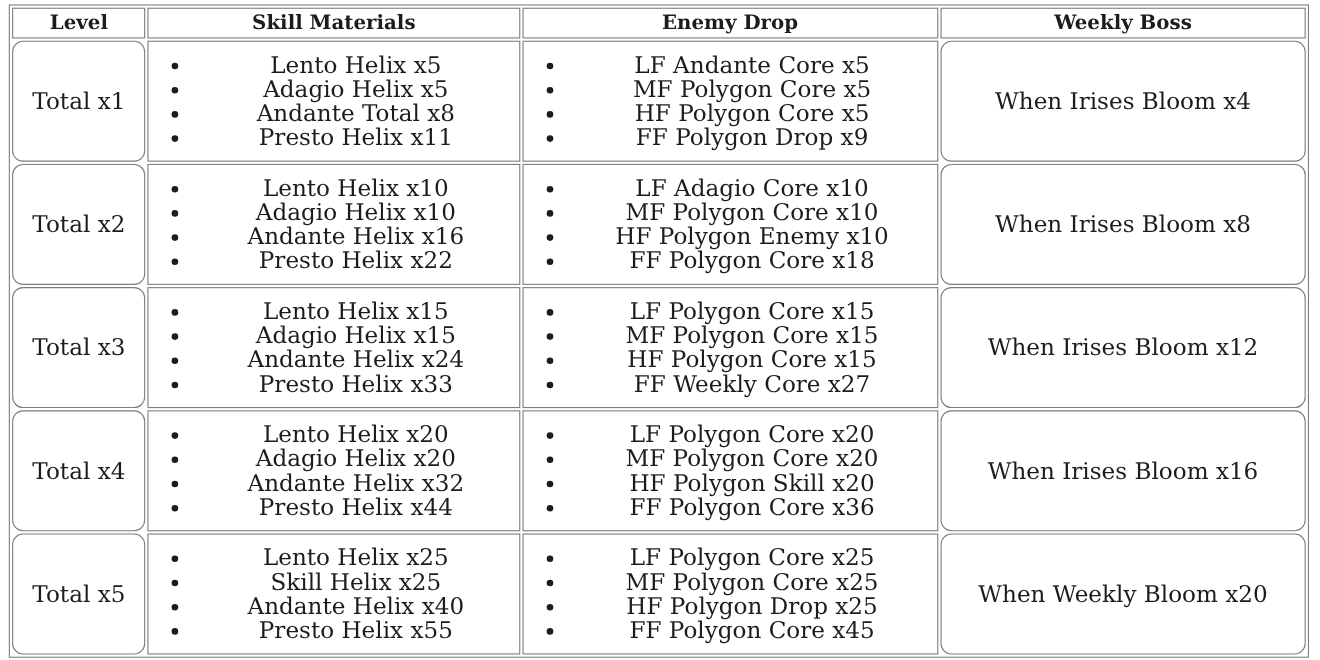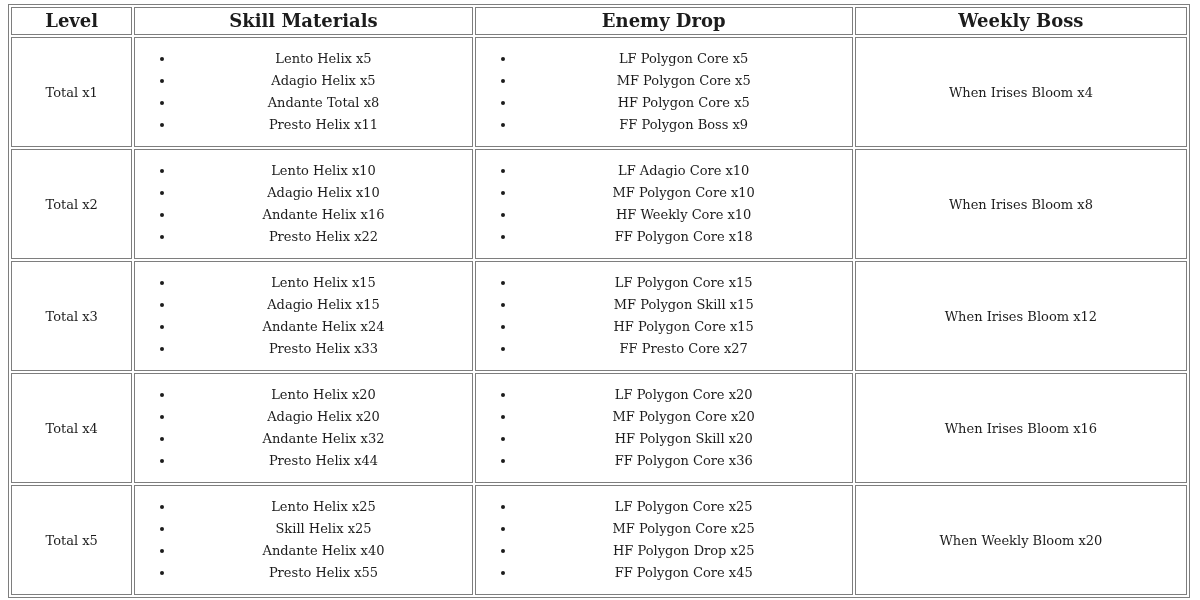--- a/index.html
+++ b/index.html
@@ -37,25 +37,26 @@
     padding: 0;
   }
   th {
     font-size: 18px;
     font-weight: bold;
     height: 26px;
     line-height: 26px;
     white-space: nowrap;
   }
   td {
-    font-size: 13px;
+    font-size: 21px;
     height: 108px;
   }
   td.level-cell, td.boss-cell {
     white-space: nowrap;
+    border-radius: 10px;
   }
   ul.mat-list {
     margin: 0;
     padding: 0 0 0 40px;
     list-style-type: disc;
     text-align: center;
   }
   ul.mat-list li {
     line-height: 22px;
     white-space: nowrap;
@@ -86,64 +87,64 @@
         <td>
           <ul class="mat-list">
             <li>Lento Helix x5</li>
             <li>Adagio Helix x5</li>
             <li>Andante Total x8</li>
             <li>Presto Helix x11</li>
           </ul>
         </td>
         <td>
           <ul class="mat-list">
-            <li>LF Polygon Core x5</li>
+            <li>LF Andante Core x5</li>
             <li>MF Polygon Core x5</li>
             <li>HF Polygon Core x5</li>
-            <li>FF Polygon Boss x9</li>
+            <li>FF Polygon Drop x9</li>
           </ul>
         </td>
         <td class="boss-cell">When Irises Bloom x4</td>
       </tr>
       <tr>
         <td class="level-cell">Total x2</td>
         <td>
           <ul class="mat-list">
             <li>Lento Helix x10</li>
             <li>Adagio Helix x10</li>
             <li>Andante Helix x16</li>
             <li>Presto Helix x22</li>
           </ul>
         </td>
         <td>
           <ul class="mat-list">
             <li>LF Adagio Core x10</li>
             <li>MF Polygon Core x10</li>
-            <li>HF Weekly Core x10</li>
+            <li>HF Polygon Enemy x10</li>
             <li>FF Polygon Core x18</li>
           </ul>
         </td>
         <td class="boss-cell">When Irises Bloom x8</td>
       </tr>
       <tr>
         <td class="level-cell">Total x3</td>
         <td>
           <ul class="mat-list">
             <li>Lento Helix x15</li>
             <li>Adagio Helix x15</li>
             <li>Andante Helix x24</li>
             <li>Presto Helix x33</li>
           </ul>
         </td>
         <td>
           <ul class="mat-list">
             <li>LF Polygon Core x15</li>
-            <li>MF Polygon Skill x15</li>
+            <li>MF Polygon Core x15</li>
             <li>HF Polygon Core x15</li>
-            <li>FF Presto Core x27</li>
+            <li>FF Weekly Core x27</li>
           </ul>
         </td>
         <td class="boss-cell">When Irises Bloom x12</td>
       </tr>
       <tr>
         <td class="level-cell">Total x4</td>
         <td>
           <ul class="mat-list">
             <li>Lento Helix x20</li>
             <li>Adagio Helix x20</li>

